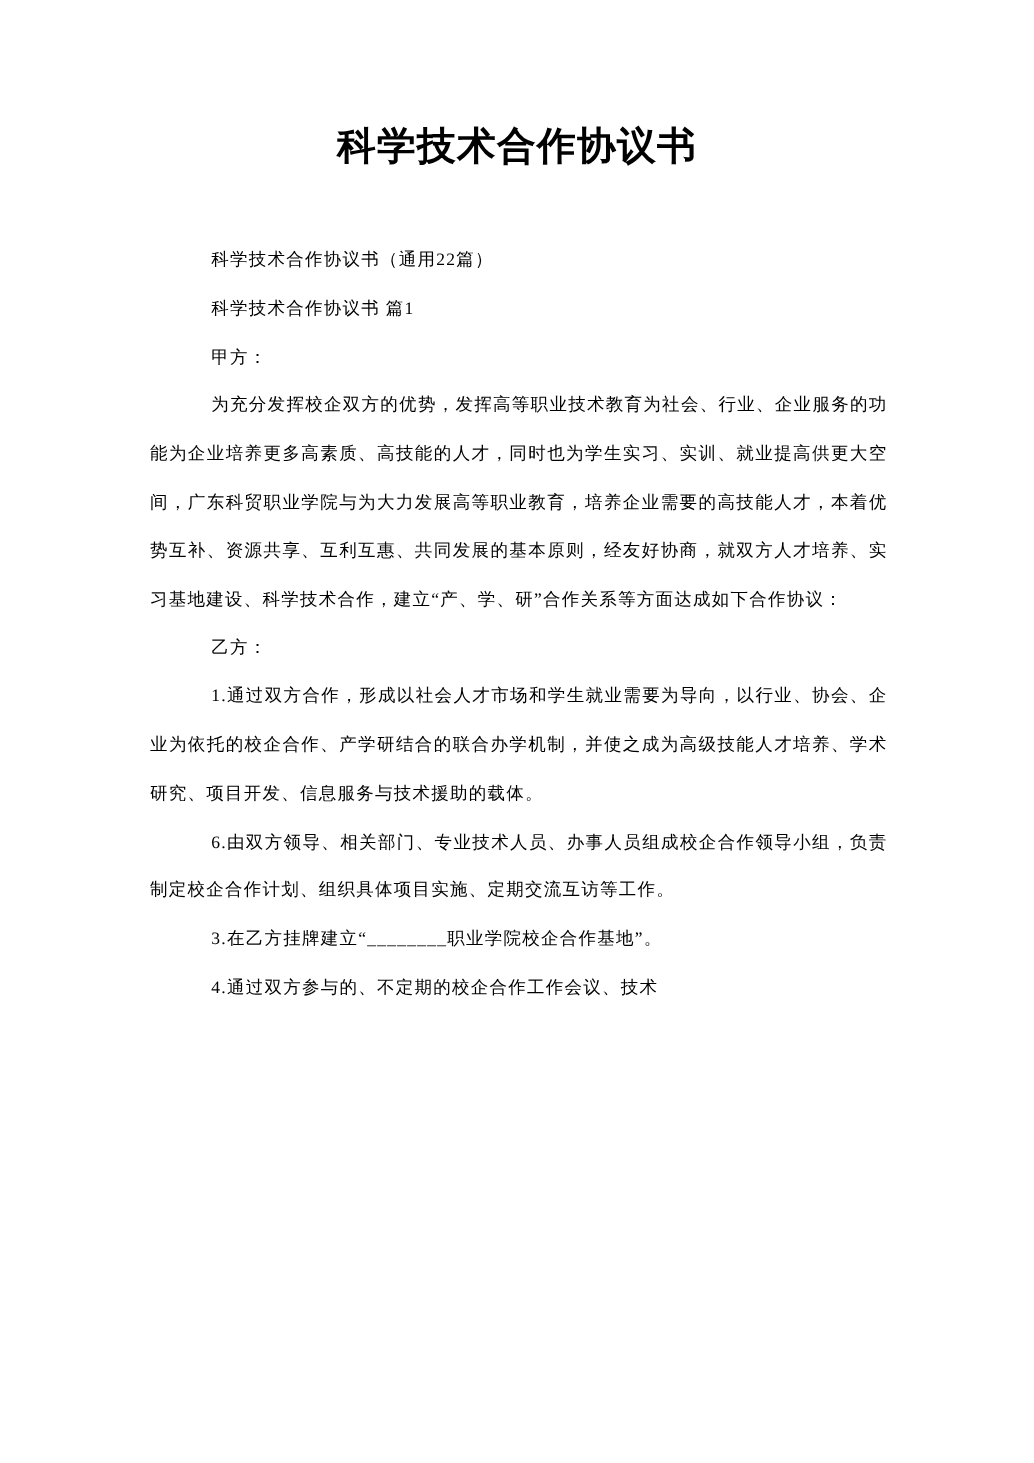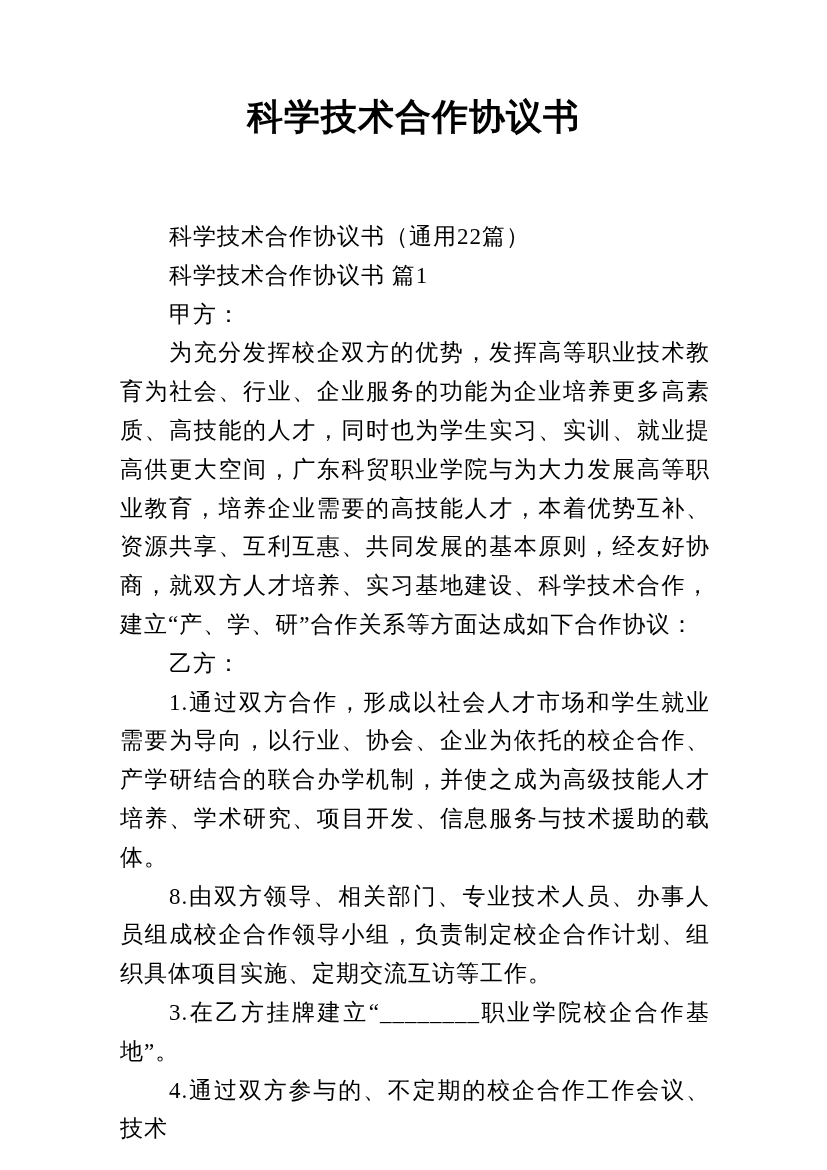--- a/index.html
+++ b/index.html
@@ -15,30 +15,30 @@
     background: #ffffff;
     overflow: hidden;
     box-sizing: border-box;
     color: #000000;
     font-family: "Liberation Serif", "DejaVu Serif", serif;
   }
   .doc-title {
     margin: 97px 0 0 0;
     padding: 0;
     text-align: center;
-    font-size: 36px;
+    font-size: 31px;
     line-height: 40px;
     font-weight: 700;
     letter-spacing: 1px;
     color: #000000;
     font-family: "Liberation Serif", "DejaVu Serif", serif;
   }
   .doc-body {
-    margin: 81px 117px 0 120px;
-    font-size: 23px;
+    margin: 53px 117px 0 120px;
+    font-size: 14px;
     line-height: 38.8px;
     letter-spacing: 1px;
     color: #000000;
     text-align: justify;
     text-justify: inter-ideograph;
   }
   .doc-body p {
     margin: 0;
     padding: 0;
     text-indent: 49px;
@@ -59,21 +59,21 @@
 
     <p>甲方：</p>
 
     <p>为充分发挥校企双方的优势，发挥高等职业技术教育为社会、行业、企业服务的功能为企业培养更多高素质、高技能的人才，同时也为学生实习、实训、就业提高供更大空间，广东科贸职业学院与为大力发展高等职业教育，培养企业需要的高技能人才，本着优势互补、资源共享、互利互惠、共同发展的基本原则，经友好协商，就双方人才培养、实习基地建设、科学技术合作，建立“产、学、研”合作关系等方面达成如下合作协议：</p>
 
     <p>乙方：</p>
 
 
     <p>1.通过双方合作，形成以社会人才市场和学生就业需要为导向，以行业、协会、企业为依托的校企合作、产学研结合的联合办学机制，并使之成为高级技能人才培养、学术研究、项目开发、信息服务与技术援助的载体。</p>
 
-    <p>8.由双方领导、相关部门、专业技术人员、办事人员组成校企合作领导小组，负责制定校企合作计划、组织具体项目实施、定期交流互访等工作。</p>
+    <p>6.由双方领导、相关部门、专业技术人员、办事人员组成校企合作领导小组，负责制定校企合作计划、组织具体项目实施、定期交流互访等工作。</p>
 
     <p>3.在乙方挂牌建立“________职业学院校企合作基地”。</p>
 
     <p>4.通过双方参与的、不定期的校企合作工作会议、技术</p>
 
   </div>
 
 </div>
 
 </body></html>

